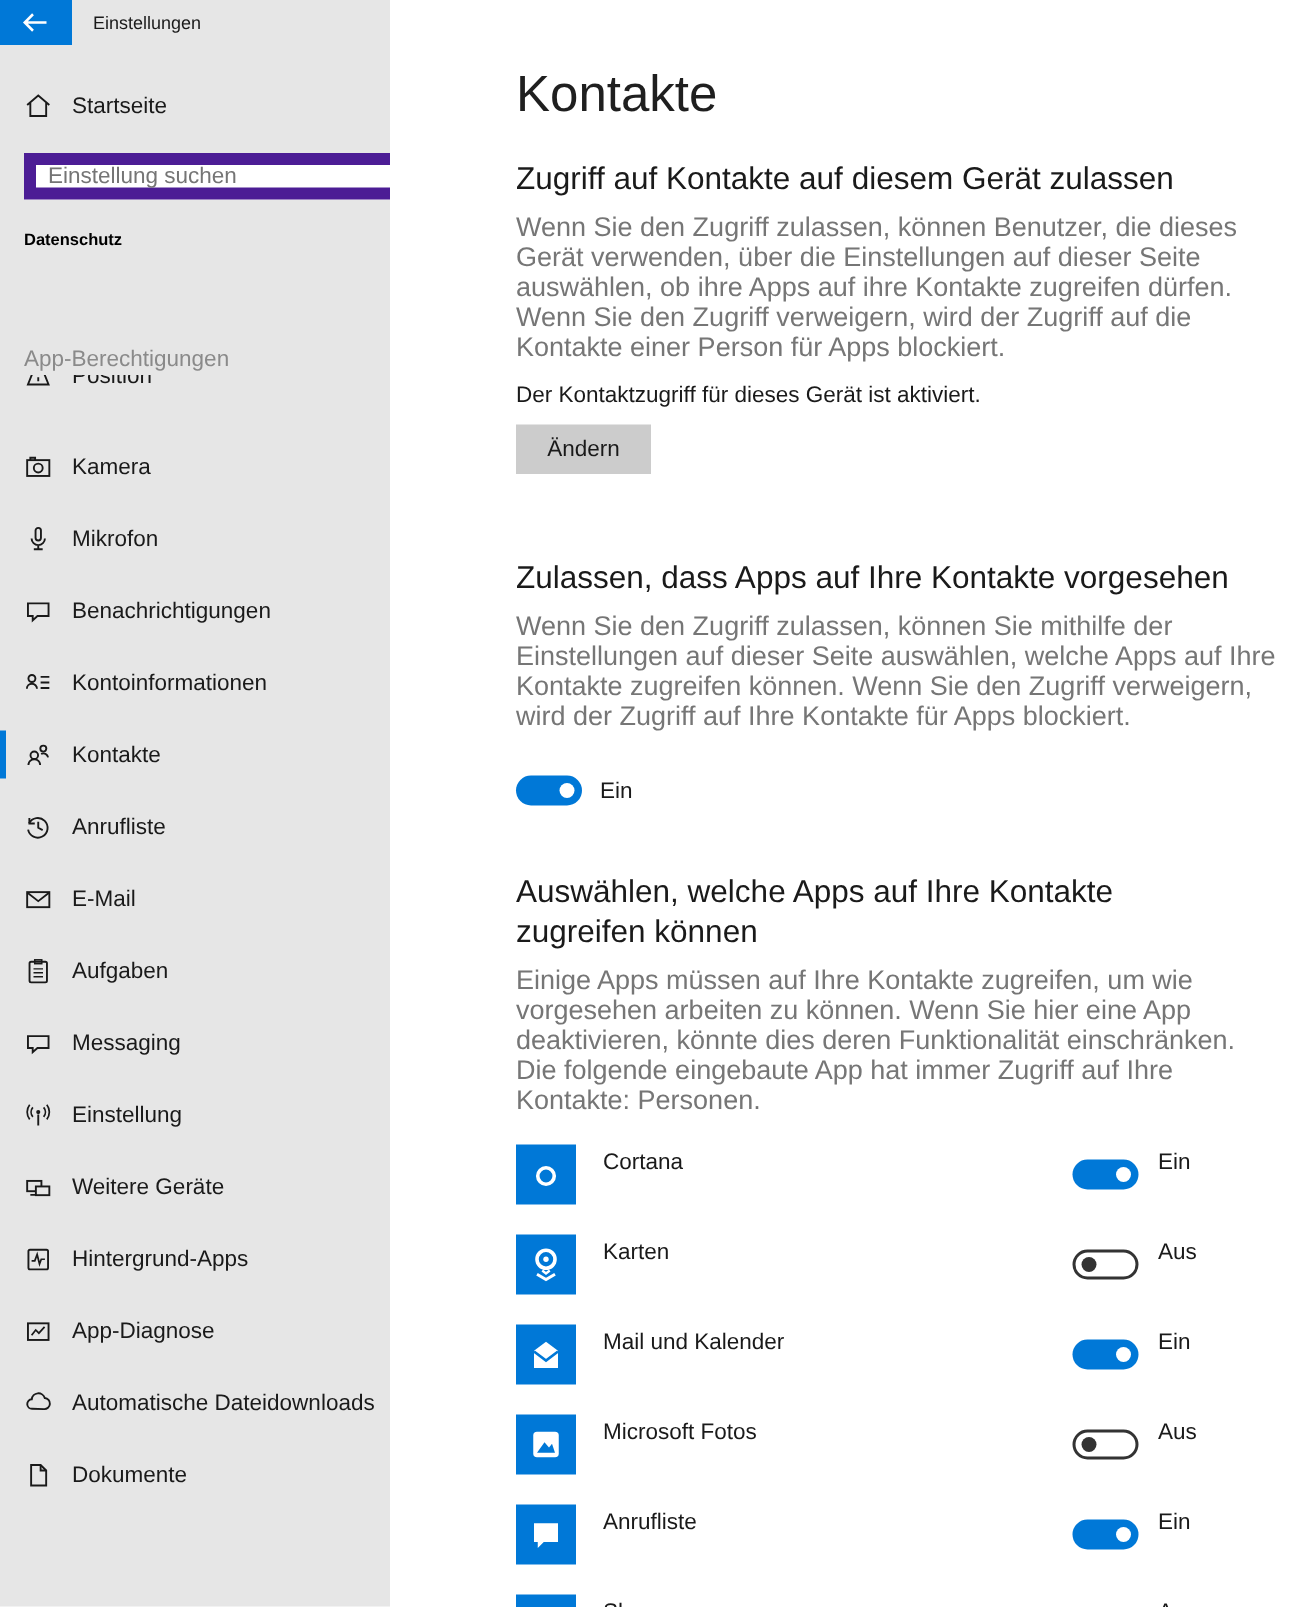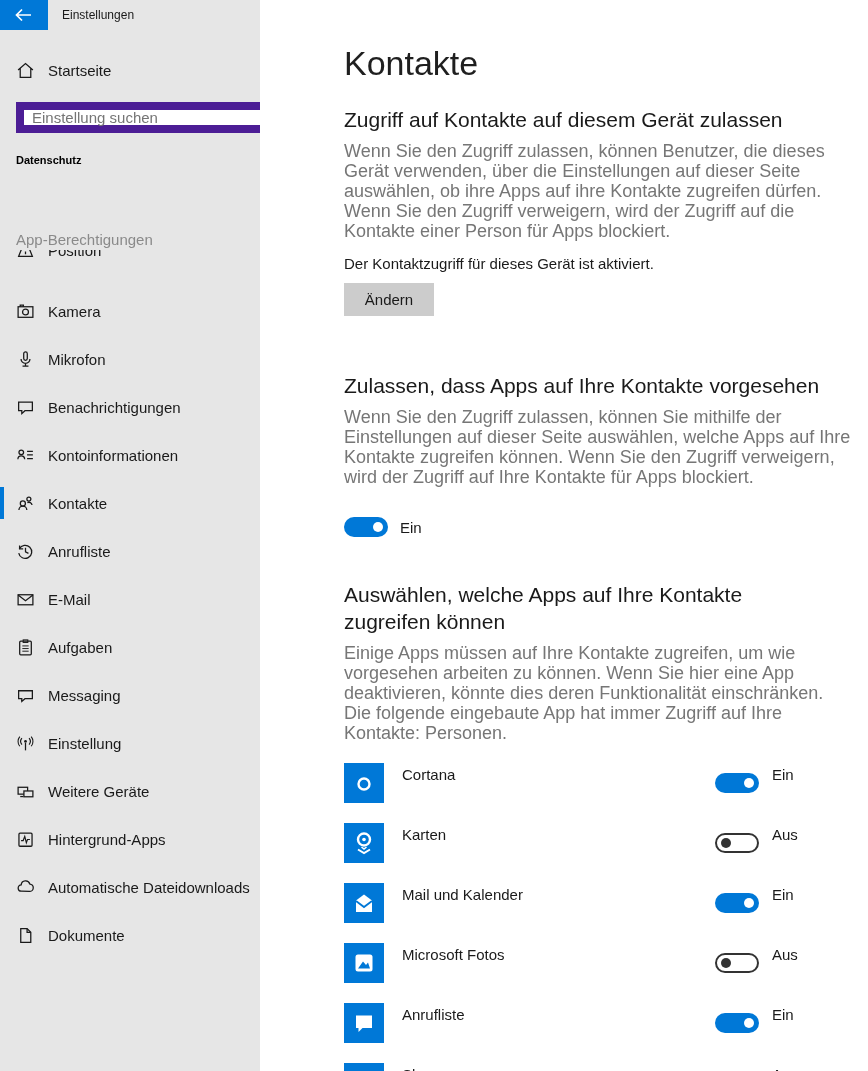--- a/index.html
+++ b/index.html
@@ -229,20 +229,29 @@
     <div class="side-row">
       <span class="ic">
         <svg width="19" height="19" viewBox="0 0 18 18">
             <rect x="2.8" y="3" width="12.4" height="12.4" rx="1" stroke="#1a1a1a" stroke-width="1.2" fill="none"></rect>
             <path d="M4.8 10 H6.8 L8.3 6 L9.8 12 L10.9 9 H13.2" stroke="#1a1a1a" stroke-width="1.1" fill="none"></path>
           </svg>
       </span>
       <span class="lbl">Hintergrund-Apps</span>
     </div>
 
+    <div class="side-row">
+      <span class="ic">
+        <svg width="19" height="19" viewBox="0 0 18 18">
+            <rect x="2.5" y="4" width="13" height="10.5" stroke="#1a1a1a" stroke-width="1.2" fill="none"></rect>
+            <path d="M4.8 11.5 L7.4 8.2 L9.4 10.2 L13 6.2" stroke="#1a1a1a" stroke-width="1.1" fill="none"></path>
+          </svg>
+      </span>
+      <span class="lbl">App-Diagnose</span>
+    </div>
 
     <div class="side-row">
       <span class="ic">
         <svg width="19" height="19" viewBox="0 0 18 18">
             <path d="M5.2 12.5 a3 3 0 0 1 -0.3 -6 a4.2 4.2 0 0 1 8.2 -0.8 a2.8 2.8 0 0 1 -0.5 7 Z" stroke="#1a1a1a" stroke-width="1.2" fill="none"></path>
           </svg>
       </span>
       <span class="lbl">Automatische Dateidownloads</span>
     </div>
 

